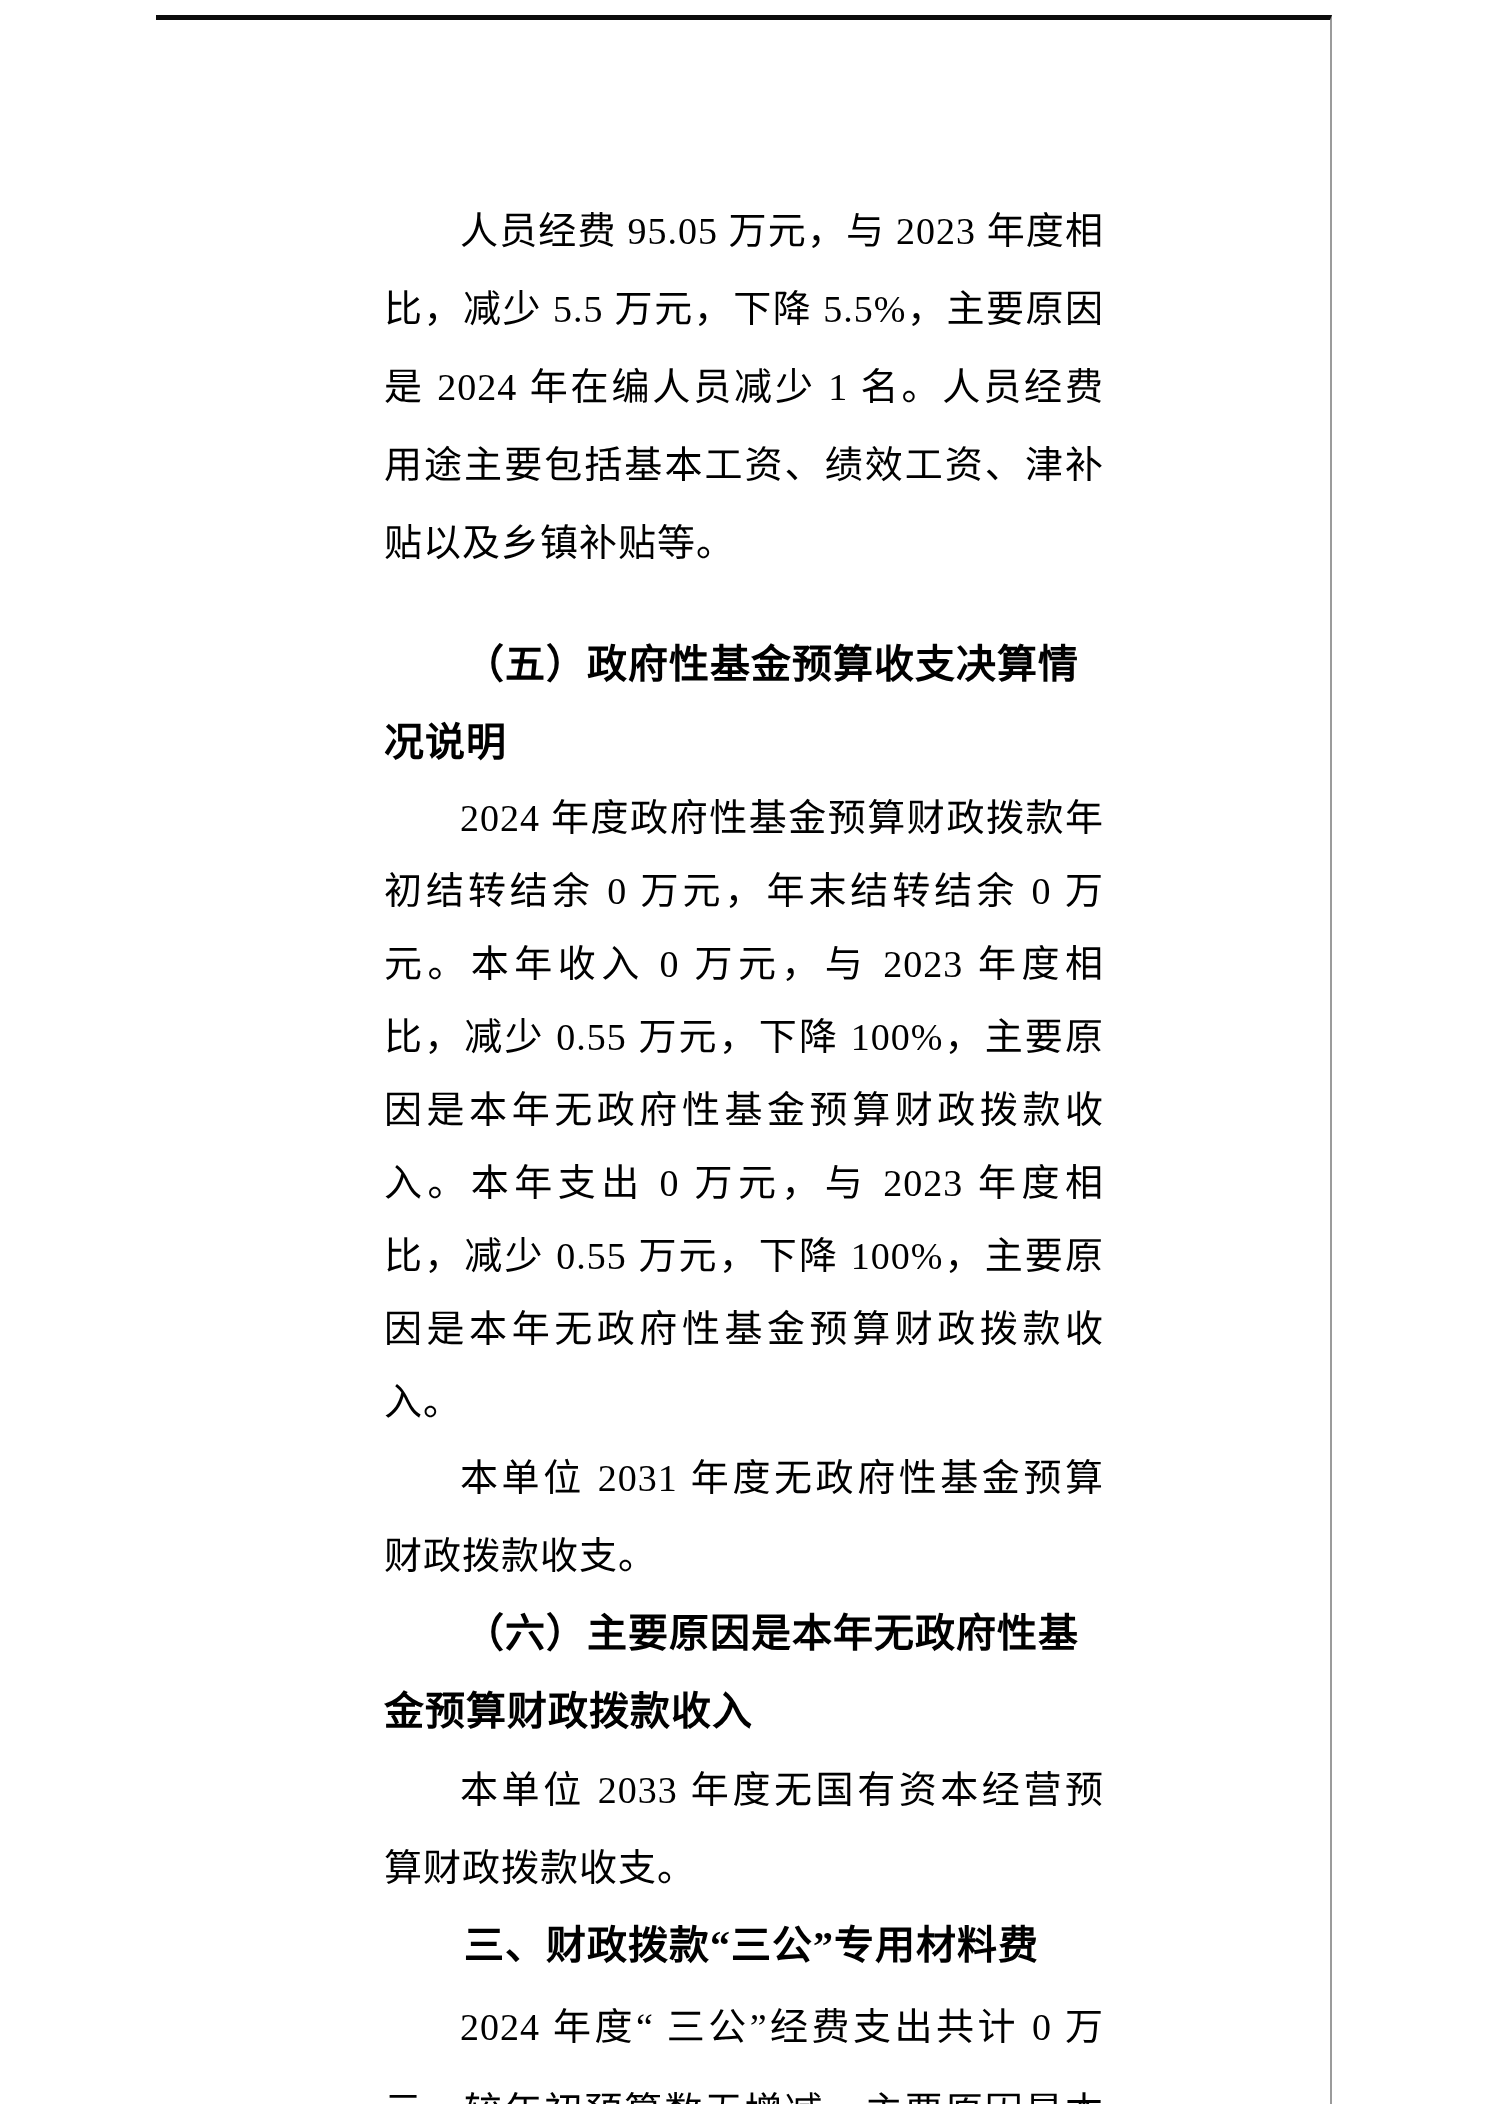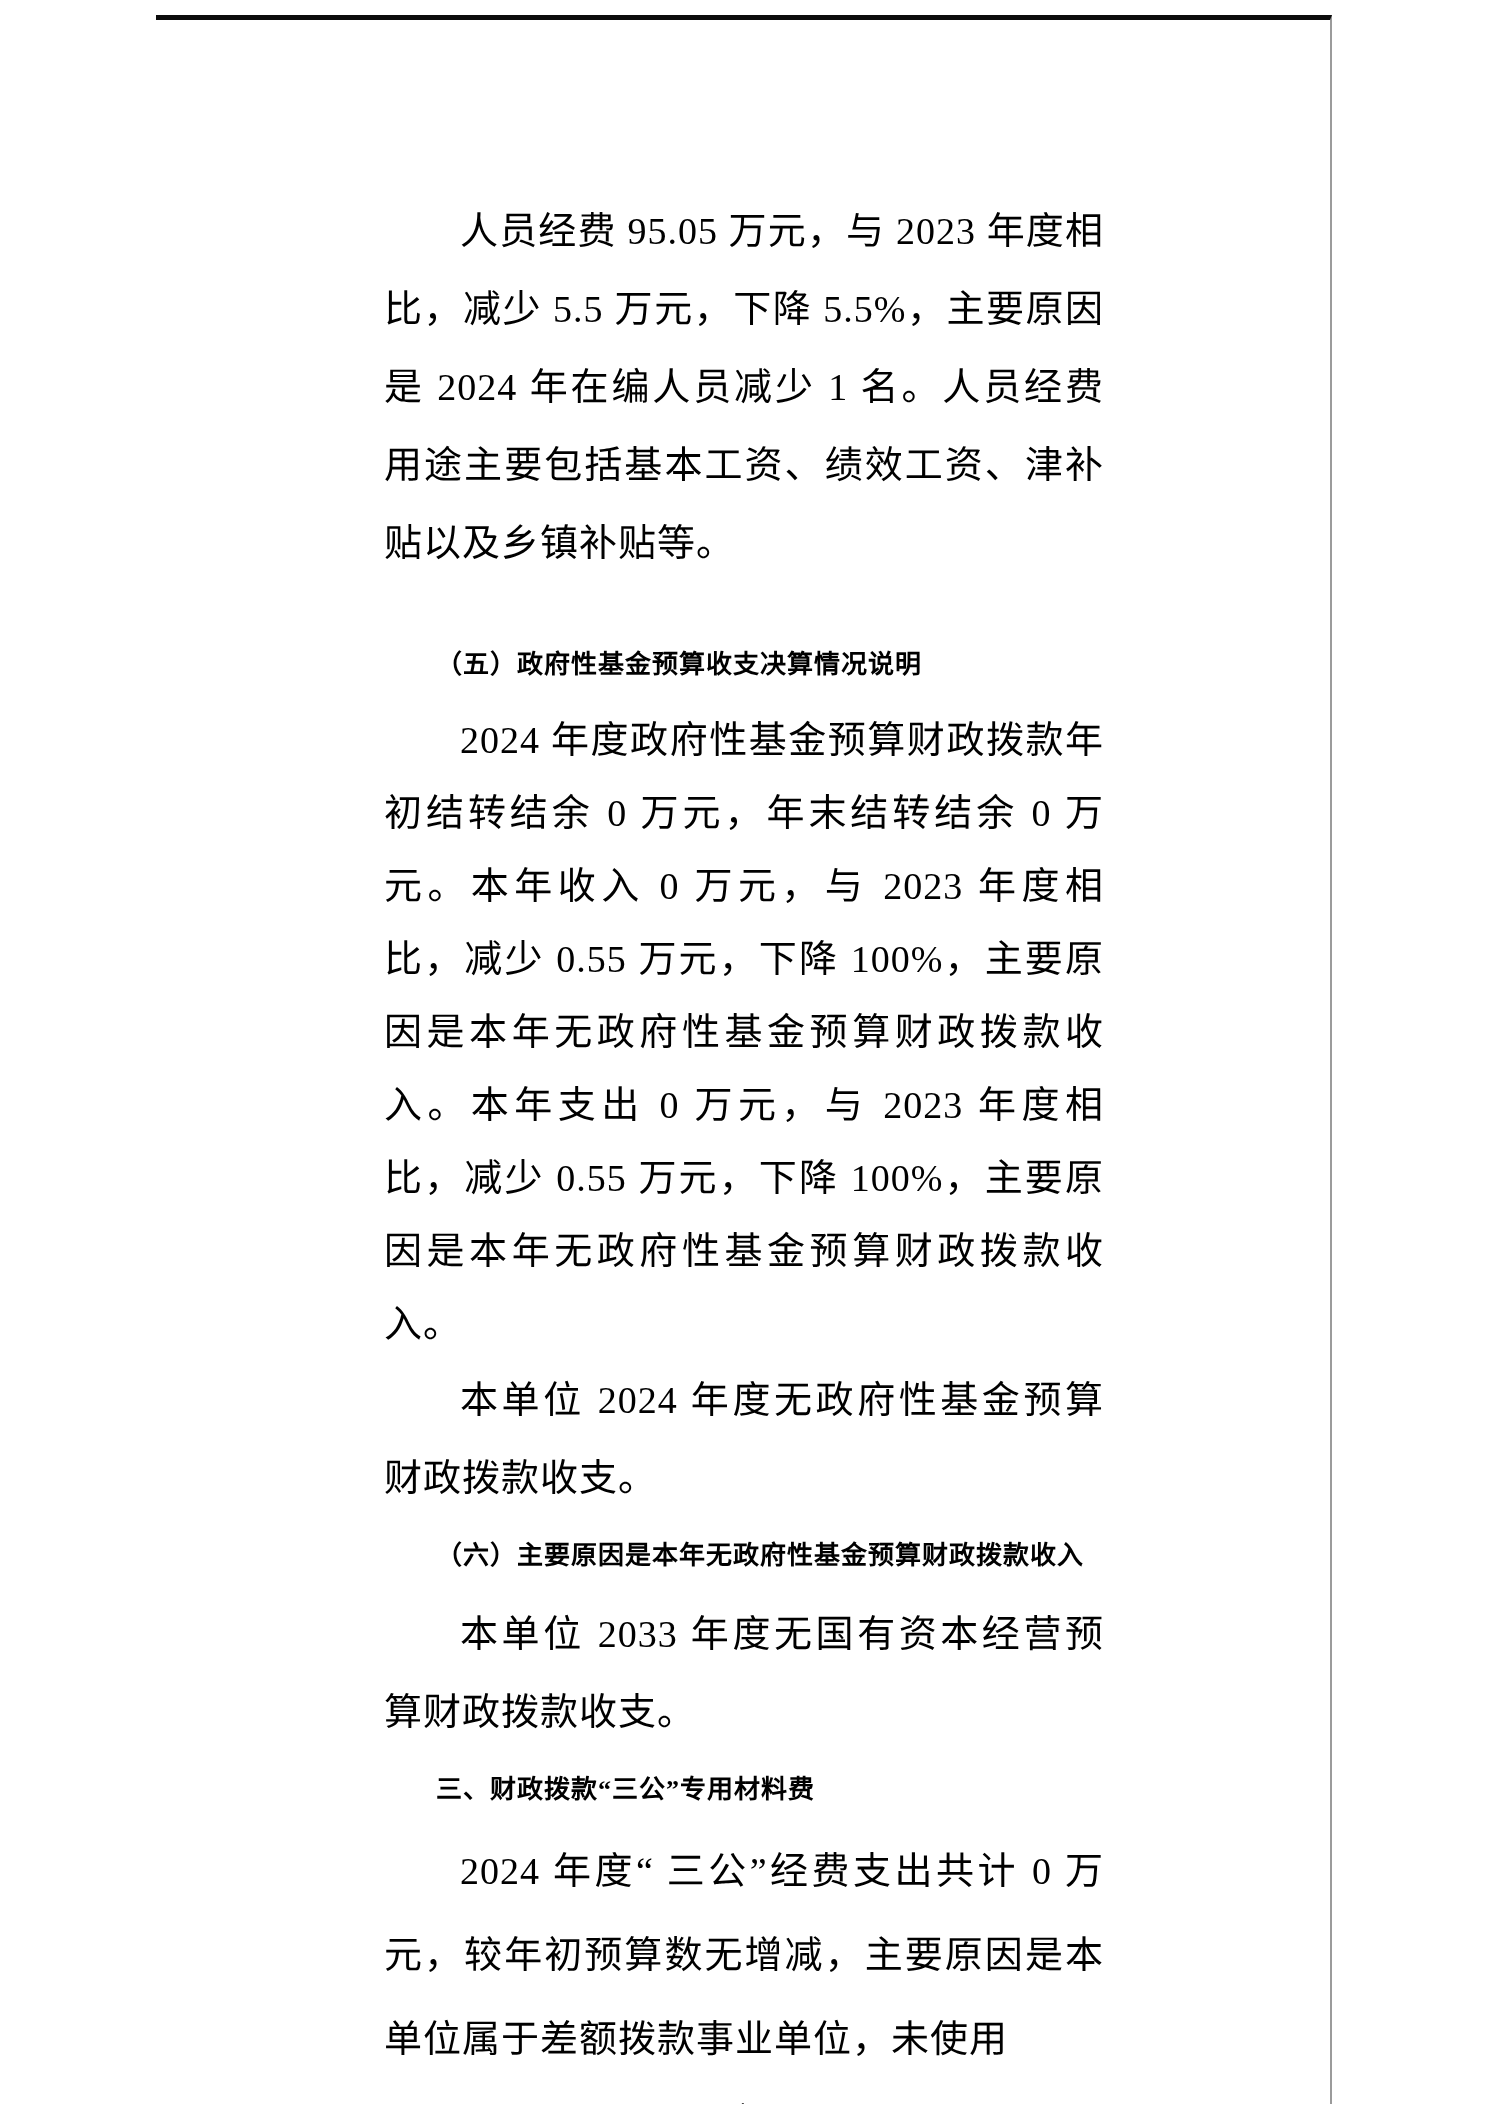--- a/index.html
+++ b/index.html
@@ -29,21 +29,21 @@
     text-indent: 2em;
     text-align: justify;
     text-align-last: left;
     letter-spacing: 1px;
     word-break: break-all;
   }
   .para.loose { line-height: 84px; }
   .para.tight { line-height: 73px; }
   .heading {
     margin: 0;
-    font-size: 26px;
+    font-size: 40px;
     font-weight: bold;
     text-indent: 2em;
     letter-spacing: 1px;
     line-height: 78px;
   }
   .heading.gap-top { margin-top: 44px; }
   .footer {
     margin-top: 6px;
     text-align: center;
     line-height: 40px;
@@ -60,21 +60,21 @@
 
 <main class="page">
 
   <p class="para">人员经费 95.05 万元，与 2023 年度相比，减少 5.5 万元，下降 5.5%，主要原因是 2024 年在编人员减少 1 名。人员经费用途主要包括基本工资、绩效工资、津补贴以及乡镇补贴等。</p>
 
 
   <h2 class="heading gap-top">（五）政府性基金预算收支决算情况说明</h2>
 
   <p class="para tight">2024 年度政府性基金预算财政拨款年初结转结余 0 万元，年末结转结余 0 万元。本年收入 0 万元，与 2023 年度相比，减少 0.55 万元，下降 100%，主要原因是本年无政府性基金预算财政拨款收入。本年支出 0 万元，与 2023 年度相比，减少 0.55 万元，下降 100%，主要原因是本年无政府性基金预算财政拨款收入。</p>
 
-  <p class="para">本单位 2024 年度无政府性基金预算财政拨款收支。</p>
+  <p class="para">本单位 2031 年度无政府性基金预算财政拨款收支。</p>
 
   <h2 class="heading">（六）主要原因是本年无政府性基金预算财政拨款收入</h2>
 
   <p class="para">本单位 2033 年度无国有资本经营预算财政拨款收支。</p>
 
   <h2 class="heading">三、财政拨款“三公”专用材料费</h2>
 
 
   <p class="para loose">2024 年度“ 三公”经费支出共计 0 万元，较年初预算数无增减，主要原因是本单位属于差额拨款事业单位，未使用</p>
 

